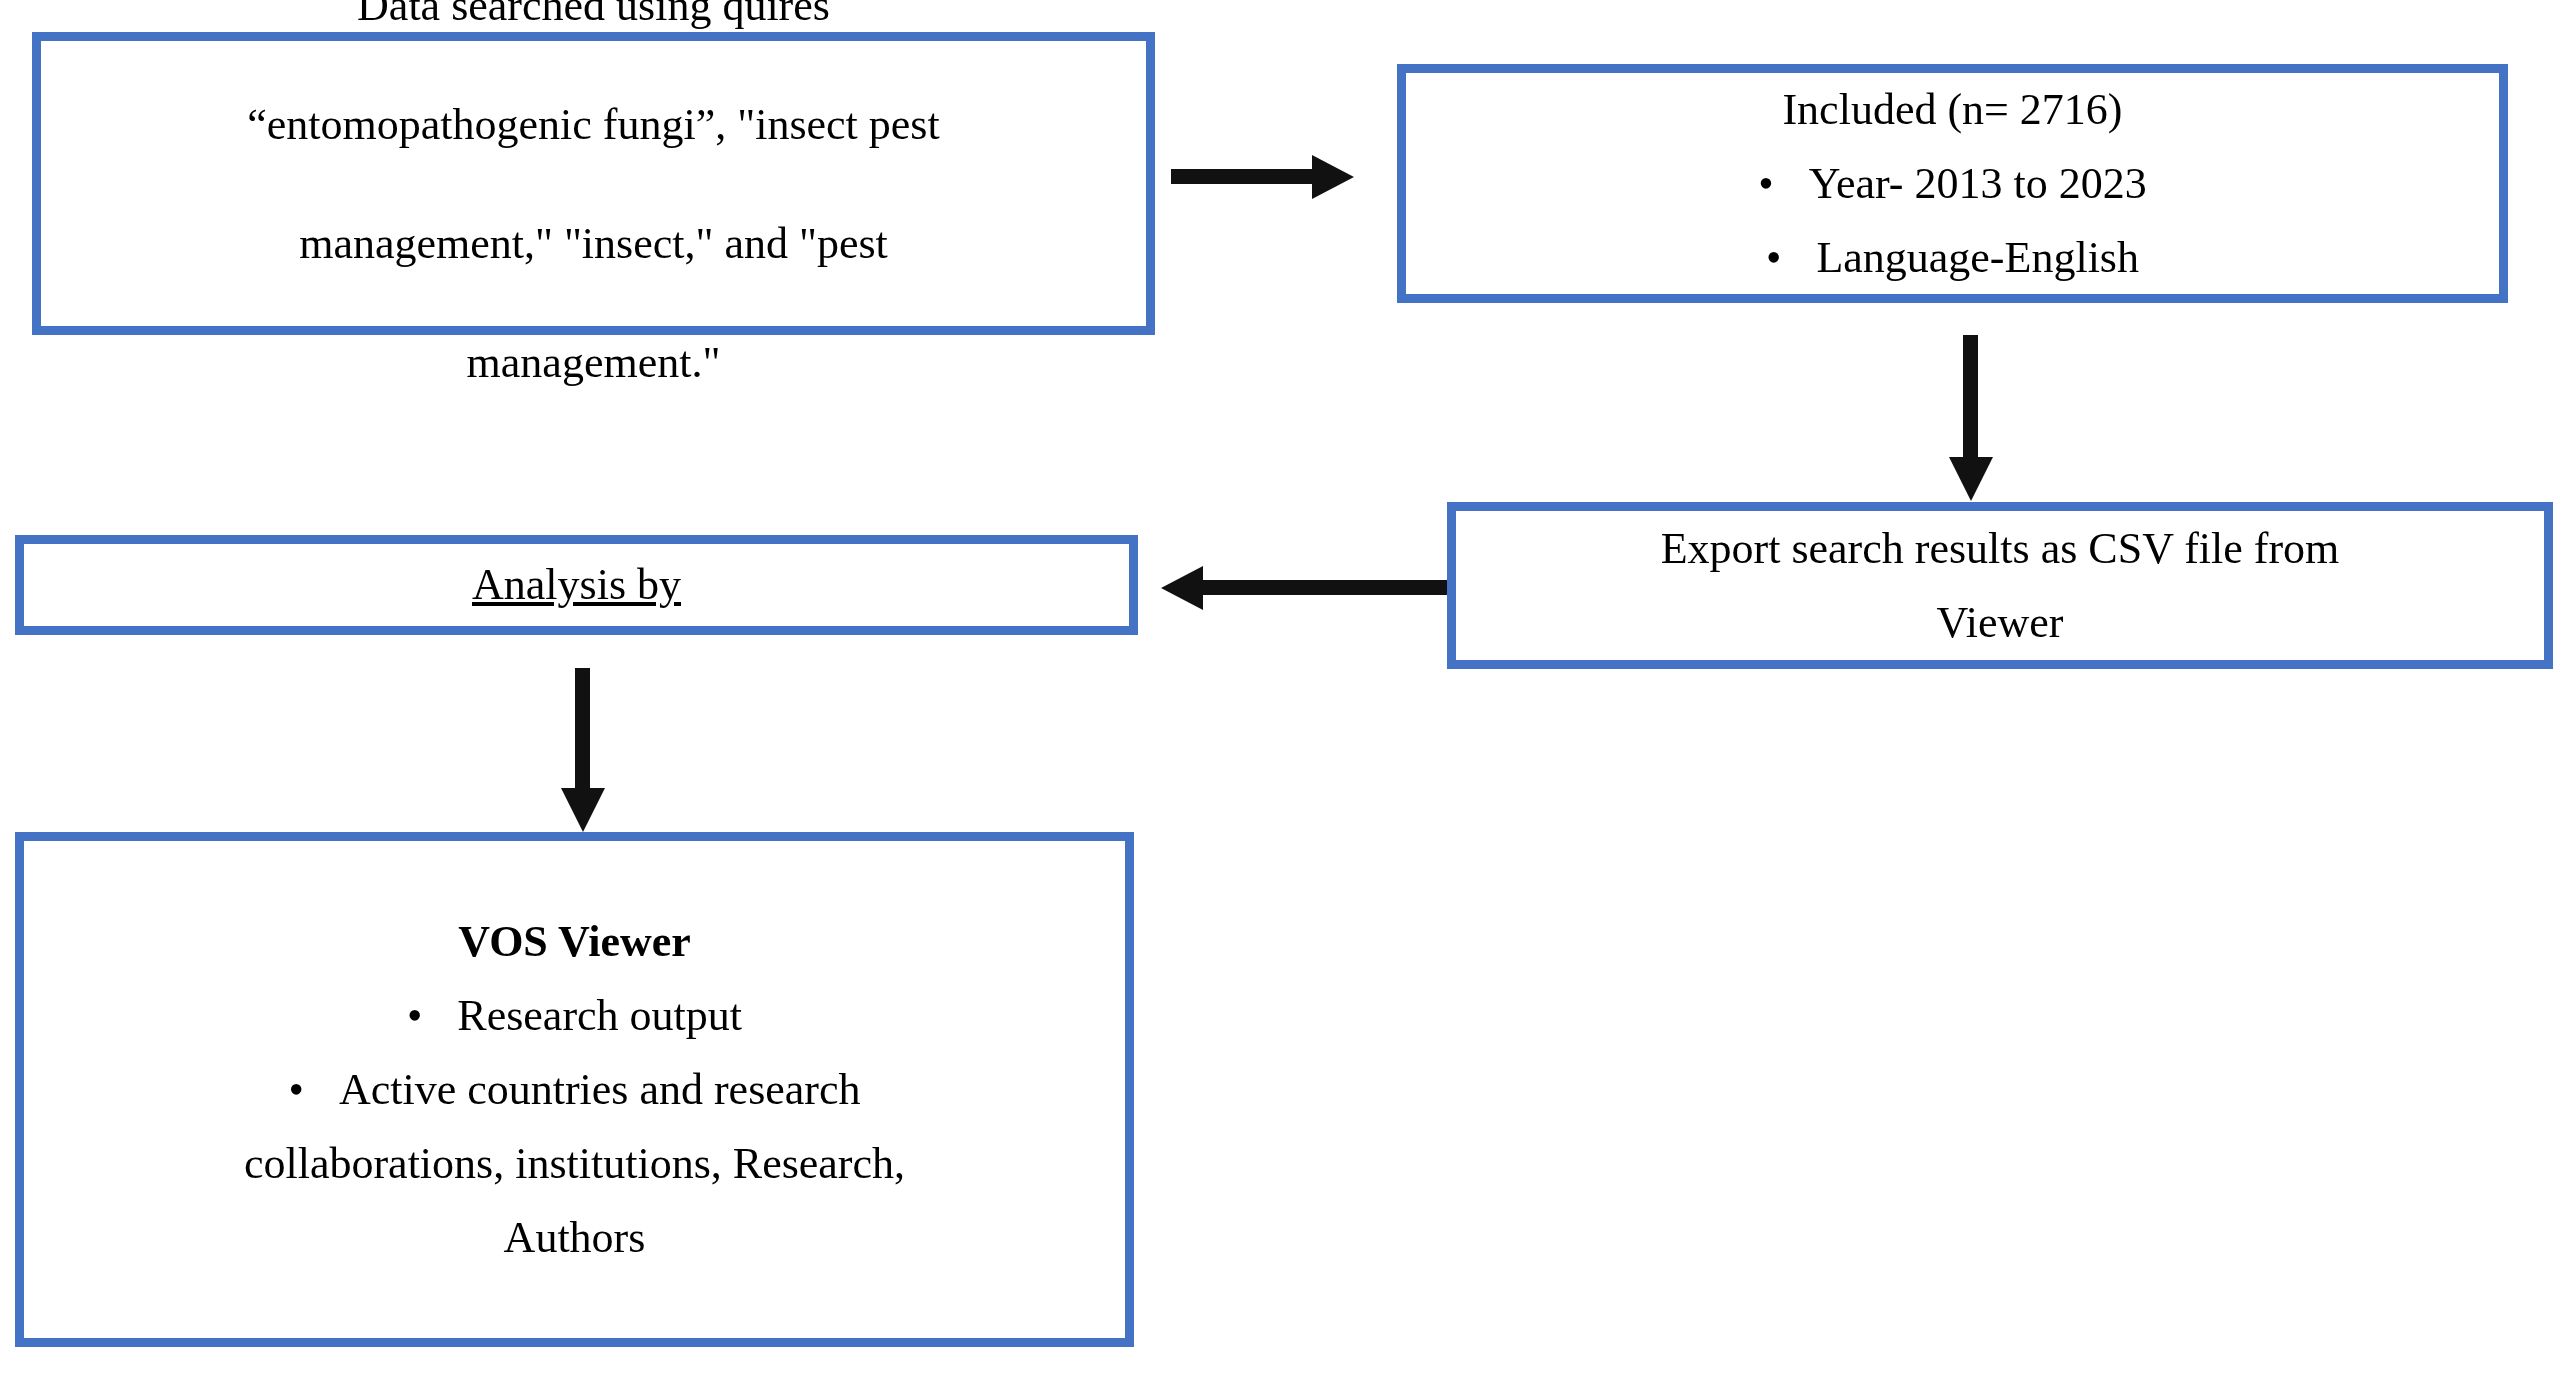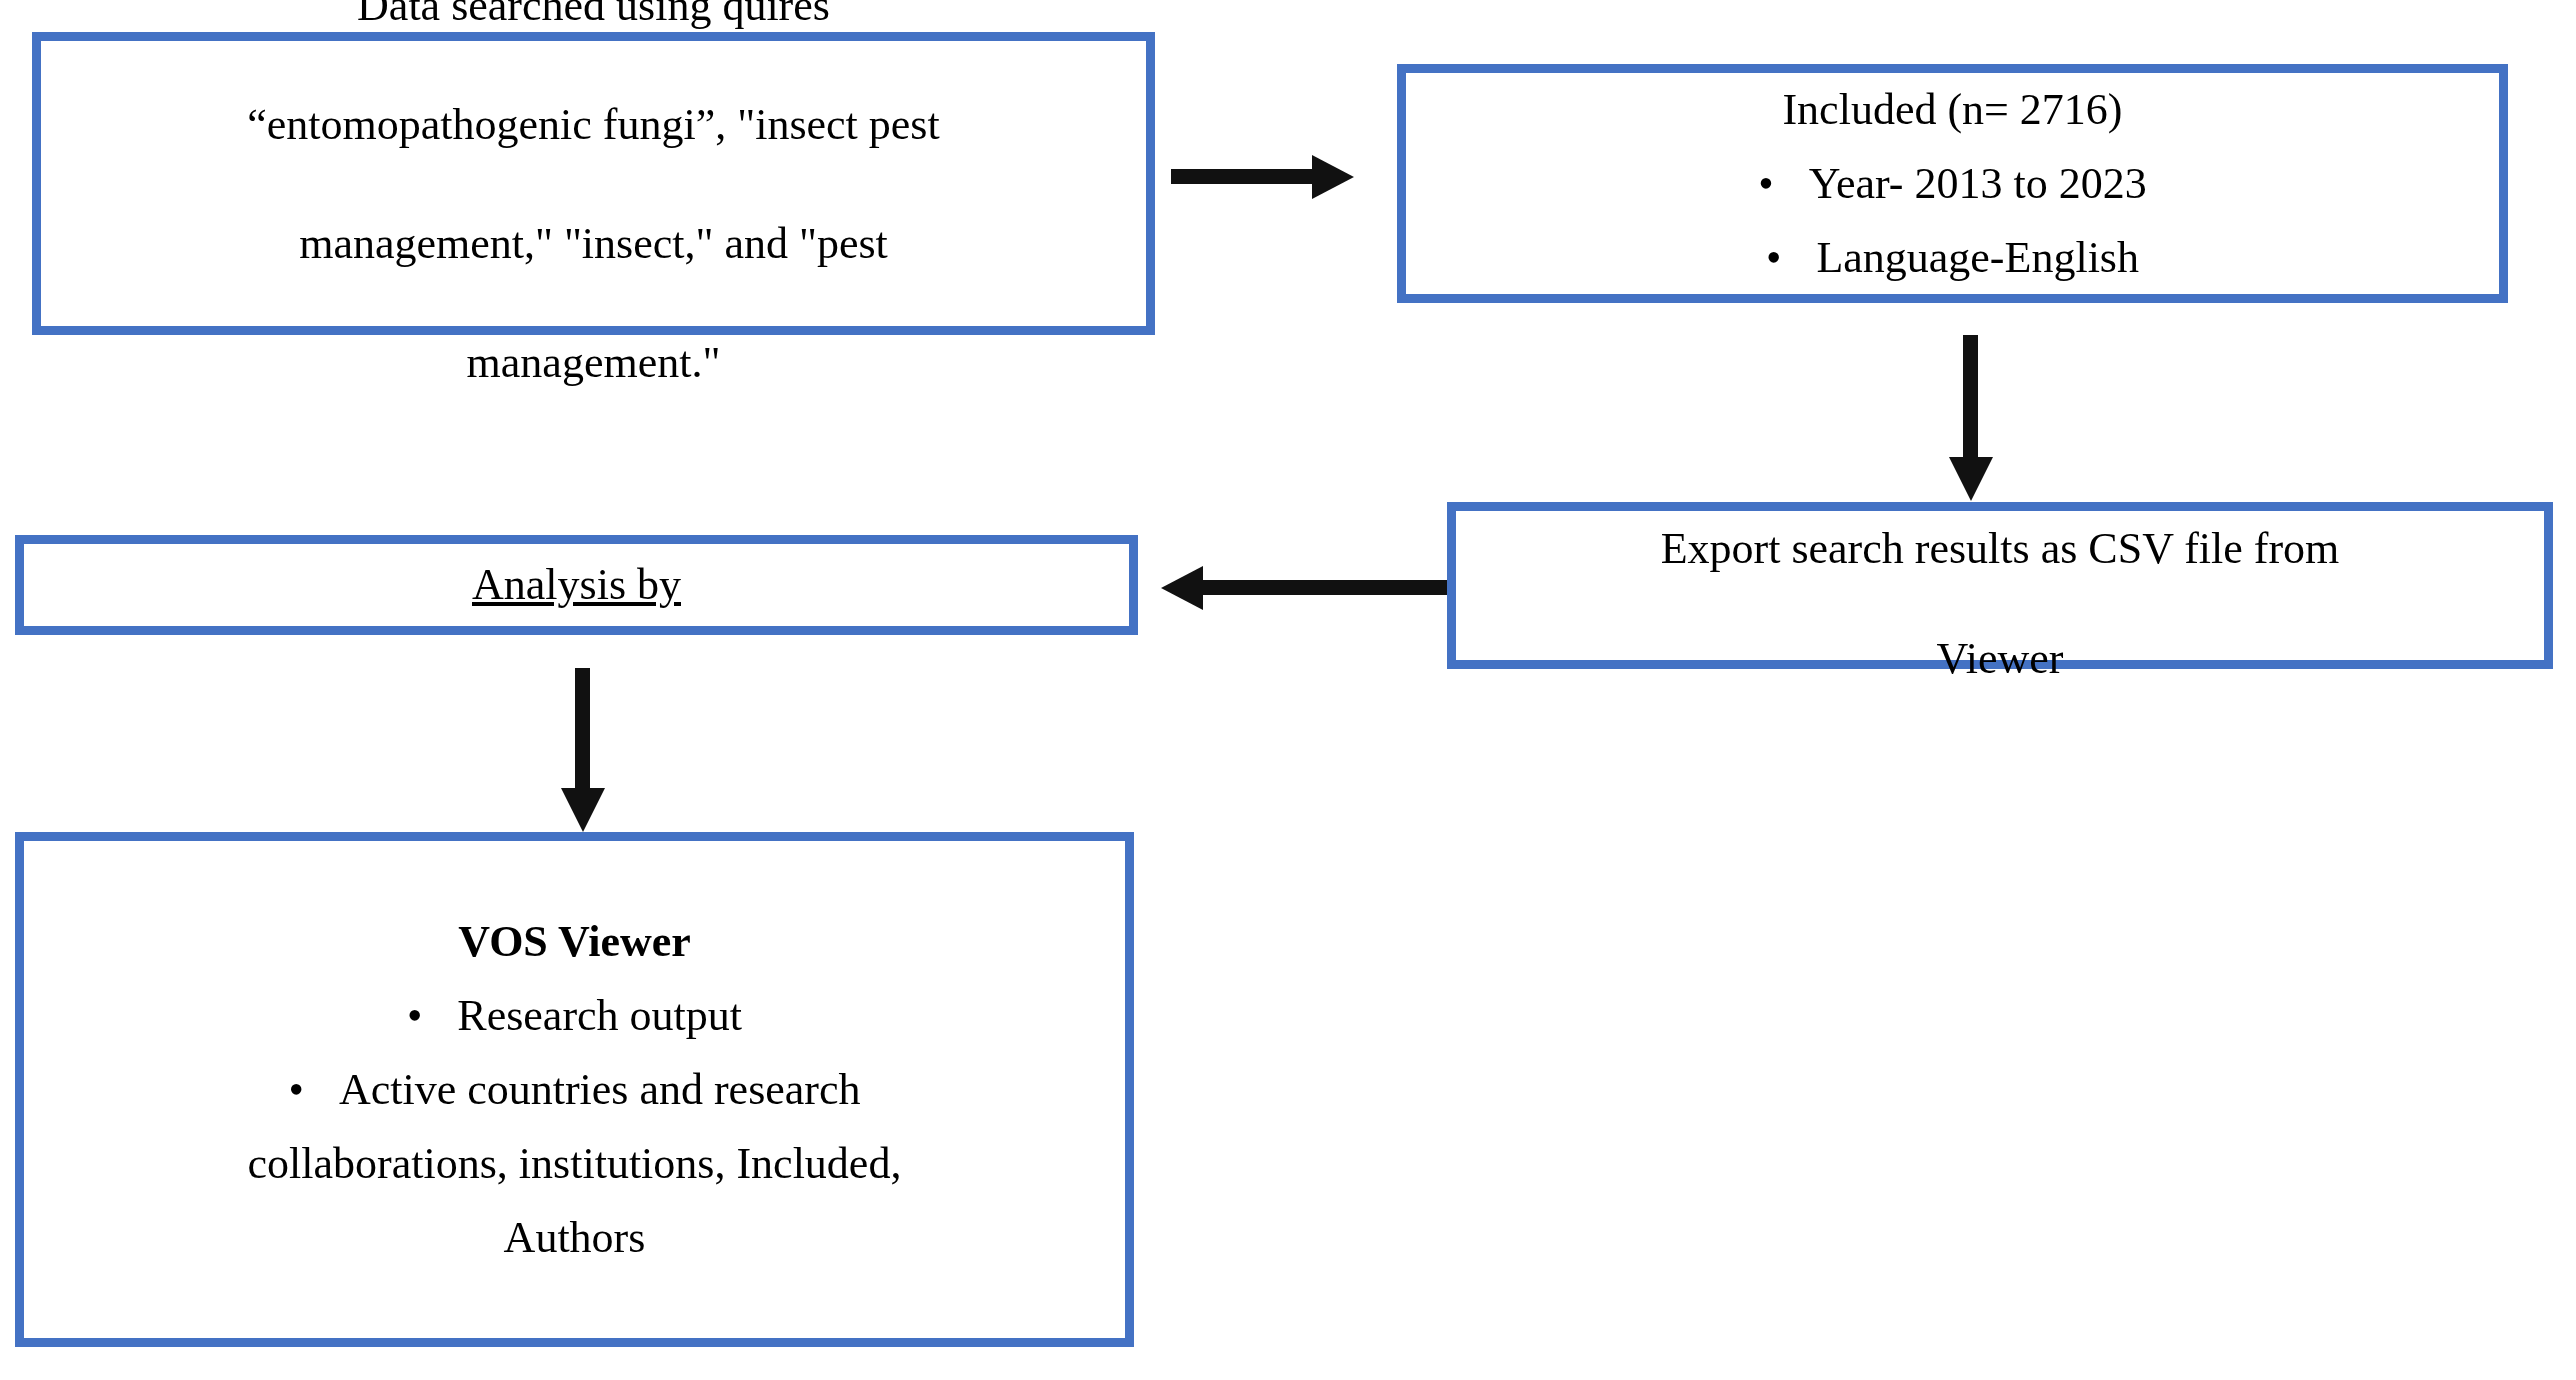--- a/index.html
+++ b/index.html
@@ -23,21 +23,21 @@
   .tline{font-size:44px;line-height:72px;white-space:nowrap;}
   .bullet-line .bullet{display:inline-block;margin-right:35px;}
   .bold{font-weight:bold;}
 
   
   #box-query   {left:32px;   top:32px;  width:1123px; height:303px;gap:48px;}
   #box-query .tline{line-height:71px;}
   #box-included{left:1397px; top:64px;  width:1111px; height:239px;}
   #box-included .tline{line-height:74px;}
   #box-export  {left:1447px; top:502px; width:1106px; height:167px;}
-  #box-export .tline{line-height:74px;margin-top:36px;}
+  #box-export .tline{line-height:74px;}
   #box-analysis{left:15px;   top:535px; width:1123px; height:100px;text-decoration:underline;}
   #box-vos     {left:15px;   top:832px; width:1119px; height:515px; justify-content:center;}
   #box-vos .tline{line-height:74px;}
 
   
   .arrow{position:absolute;}
   .arrow .shaft{position:absolute;background:var(--arrow,#111111);}
   .arrow .head{position:absolute;width:0;height:0;}
 
   #arrow-query-included{left:1171px;top:155px;width:182px;height:44px;}
@@ -116,18 +116,18 @@
   </div>
 
   <div class="box" id="box-vos">
     <div class="tline bold">VOS Viewer</div>
     <div class="tline bullet-line">
       <span class="bullet">•</span><span>Research output</span>
     </div>
     <div class="tline bullet-line">
       <span class="bullet">•</span><span>Active countries and research</span>
     </div>
-    <div class="tline">collaborations, institutions, Included,</div>
+    <div class="tline">collaborations, institutions, Research,</div>
     <div class="tline">Authors</div>
   </div>
 
 </div>
 
 
 </body></html>

